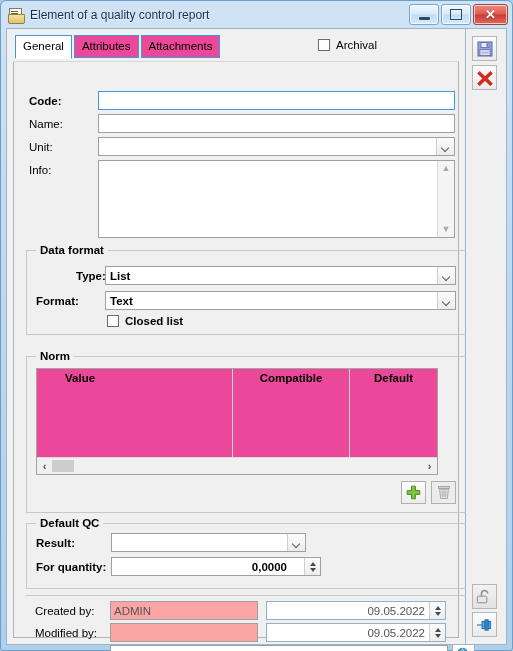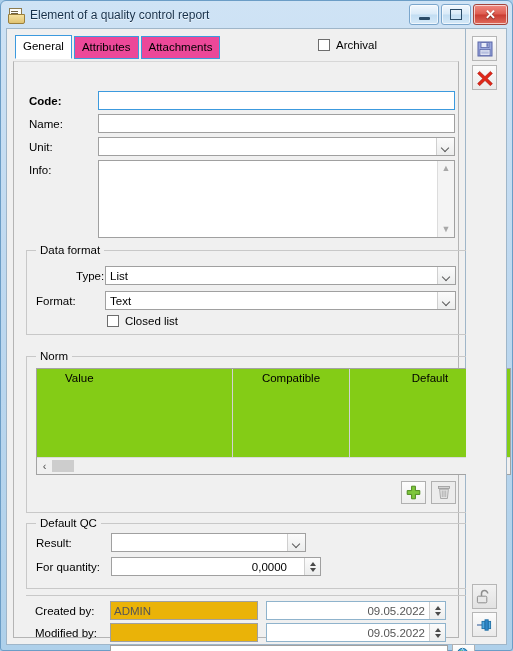--- a/index.html
+++ b/index.html
@@ -66,21 +66,21 @@
   .client{
     flex:1 1 auto;background:#f0f0f0;border:1px solid #9fb6c9;
     position:relative;min-width:0;
   }
   .sidebar{
     flex:0 0 40px;background:#f0f0f0;border:1px solid #9fb6c9;border-left:none;
     position:relative;
   }
 
   
-  .tabrow{position:absolute;left:8px;top:6px;display:flex;align-items:center;}
+  .tabrow{position:absolute;left:8px;top:6px;display:flex;align-items:flex-start;}
   .tab{
     border:1px solid #3c9ade;background:#ec4899;
     padding:4px 7px 5px 7px;font-size:11.5px;line-height:12px;
     margin-right:2px;position:relative;top:0;
   }
   .tab.active{background:#fff;border-bottom-color:#fff;padding-bottom:6px;z-index:2;}
   .archival{position:absolute;right:88px;top:10px;display:flex;align-items:center;gap:6px;font-size:11.5px;}
   .cbx{width:12px;height:12px;background:#fff;border:1px solid #6d6d6d;box-sizing:border-box;flex:0 0 12px;}
 
   
@@ -89,21 +89,21 @@
 
   
   .lbl{font-size:11.5px;color:#000;}
   .lbl.b{font-weight:bold;}
   .inp{
     box-sizing:border-box;background:#fff;border:1px solid #a0a0a0;
     font-family:"Liberation Sans",sans-serif;font-size:11.5px;
     padding:1px 3px;color:#000;outline:none;height:19px;line-height:15px;
   }
   .inp.focus{border:1px solid #3c9ade;}
-  .inp.ro{background:#eab308;color:#555;}
+  .inp.ro{background:#fca5a5;color:#555;}
   .combo{
     box-sizing:border-box;background:#fff;border:1px solid #a0a0a0;height:19px;
     display:flex;align-items:stretch;
   }
   .combo .val{flex:1 1 auto;display:flex;align-items:center;padding:0 4px;font-size:11.5px;overflow:hidden;white-space:nowrap;}
   .combo .arrow{
     flex:0 0 17px;border-left:1px solid #cfcfcf;
     background:linear-gradient(180deg,#fbfbfb 0%,#eceded 100%);
     display:flex;align-items:center;justify-content:center;
   }
@@ -113,21 +113,21 @@
     transform:rotate(45deg);}
   .spin{
     flex:0 0 15px;border-left:1px solid #cfcfcf;
     background:linear-gradient(180deg,#fbfbfb 0%,#eceded 100%);
     display:flex;flex-direction:column;align-items:center;justify-content:center;gap:2px;
   }
   .tri-u{width:0;height:0;border-left:3.5px solid transparent;border-right:3.5px solid transparent;border-bottom:4px solid #4a4a4a;}
   .tri-d{width:0;height:0;border-left:3.5px solid transparent;border-right:3.5px solid transparent;border-top:4px solid #4a4a4a;}
 
   
-  .grp{position:absolute;border:1px solid #c8c8c8;}
+  .grp{position:absolute;border:1px solid #c8c8c8;font-weight:bold;}
   .grp>.cap{
     position:absolute;top:-7px;left:9px;background:#f0f0f0;padding:0 4px;font-size:11.5px;color:#000;
   }
 
   
   .sqbtn{
     box-sizing:border-box;border:1px solid #b0b0b0;
     background:linear-gradient(180deg,#fdfdfd 0%,#eeeeee 100%);
     display:flex;align-items:center;justify-content:center;
   }
@@ -233,21 +233,21 @@
 
           <div style="position:absolute;left:80px;top:64px;display:flex;align-items:center;gap:6px;">
             <div class="cbx"></div>
             <span class="lbl">Closed list</span>
           </div>
         </div>
 
         <div class="grp" style="left:12px;top:294px;width:440px;height:155px;">
           <div class="cap">Norm</div>
 
-          <div style="position:absolute;left:9px;top:11px;width:475px;height:107px;background:#84cc16;border:1px solid #a3a3a3;box-sizing:border-box;display:flex;flex-direction:column;">
+          <div style="position:absolute;left:9px;top:11px;width:402px;height:107px;background:#ec4899;border:1px solid #a3a3a3;box-sizing:border-box;display:flex;flex-direction:column;">
             <div style="flex:1 1 auto;display:flex;min-height:0;">
               <div style="flex:0 0 196px;border-right:1px solid #d2d2d2;padding:3px 0 0 28px;box-sizing:border-box;">
                 <span class="lbl">Value</span>
               </div>
               <div style="flex:0 0 117px;border-right:1px solid #d2d2d2;padding:3px 0 0 0;box-sizing:border-box;text-align:center;">
                 <span class="lbl">Compatible</span>
               </div>
               <div style="flex:1 1 auto;padding:3px 0 0 0;box-sizing:border-box;text-align:center;">
                 <span class="lbl">Default</span>
               </div>

